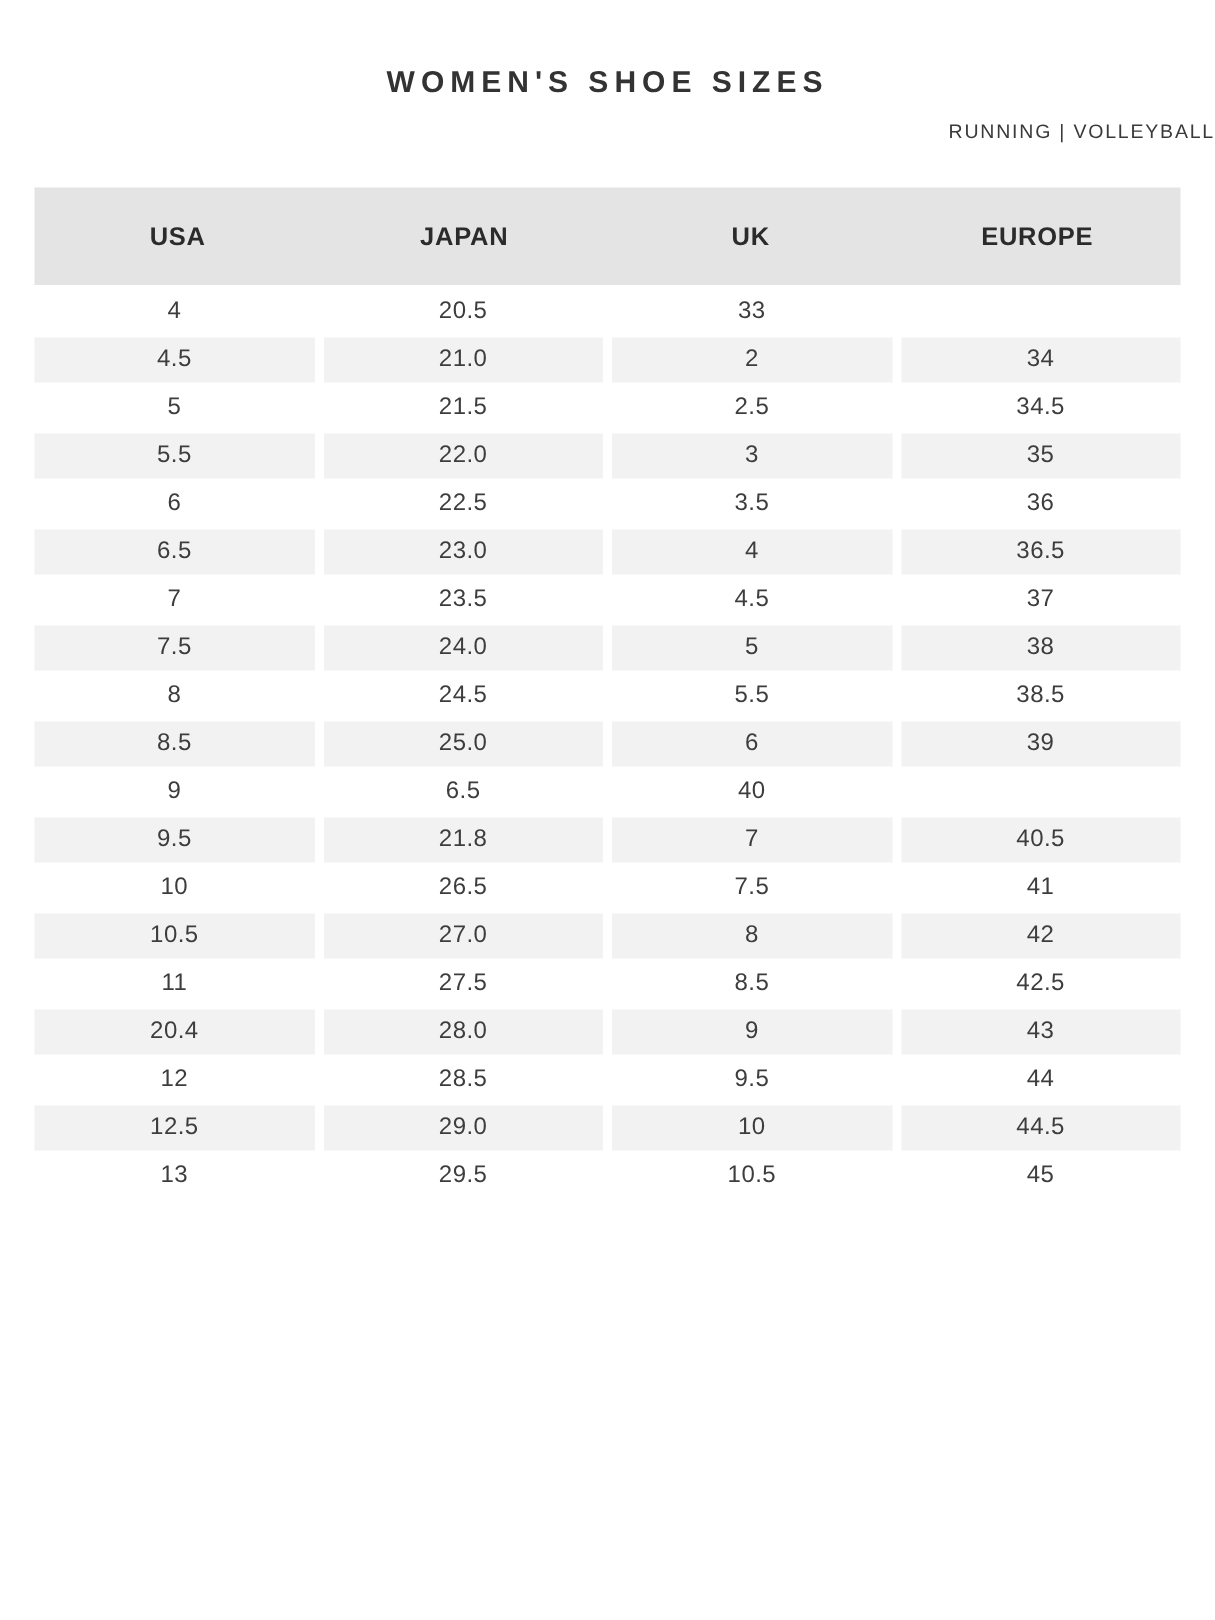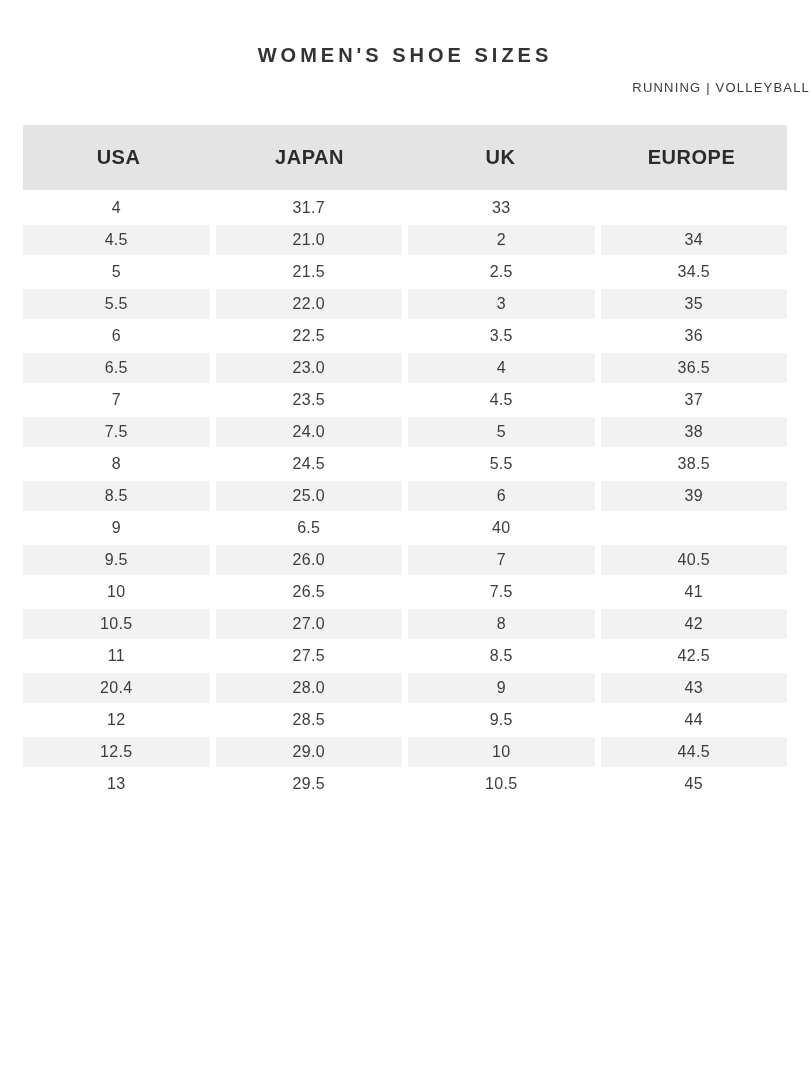--- a/index.html
+++ b/index.html
@@ -41,21 +41,21 @@
   .thead{
     display:grid;
     grid-template-columns:repeat(4,1fr);
     align-items:center;
     height:65px;
     background:var(--header-bg);
     margin-bottom:3px;
   }
   .th{
     text-align:center;
-    font-size:20px;
+    font-size:17px;
     font-weight:700;
     letter-spacing:0.5px;
     color:var(--heading-text);
   }
   .tr{
     display:grid;
     grid-template-columns:repeat(4,1fr);
     column-gap:6px;
     height:30px;
     margin:2px 0;
@@ -83,21 +83,21 @@
   <div class="size-table">
     <div class="thead">
         <div class="th">USA</div>
         <div class="th">JAPAN</div>
         <div class="th">UK</div>
         <div class="th">EUROPE</div>
       </div>
     <div class="tbody">
         <div class="tr">
           <div class="td">4</div>
-          <div class="td">31.7</div>
+          <div class="td">20.5</div>
           <div class="td">33</div>
         </div>
         <div class="tr striped">
           <div class="td">4.5</div>
           <div class="td">21.0</div>
           <div class="td">2</div>
           <div class="td">34</div>
         </div>
         <div class="tr">
           <div class="td">5</div>
@@ -147,21 +147,21 @@
           <div class="td">6</div>
           <div class="td">39</div>
         </div>
         <div class="tr">
           <div class="td">9</div>
           <div class="td">6.5</div>
           <div class="td">40</div>
         </div>
         <div class="tr striped">
           <div class="td">9.5</div>
-          <div class="td">26.0</div>
+          <div class="td">21.8</div>
           <div class="td">7</div>
           <div class="td">40.5</div>
         </div>
         <div class="tr">
           <div class="td">10</div>
           <div class="td">26.5</div>
           <div class="td">7.5</div>
           <div class="td">41</div>
         </div>
         <div class="tr striped">

